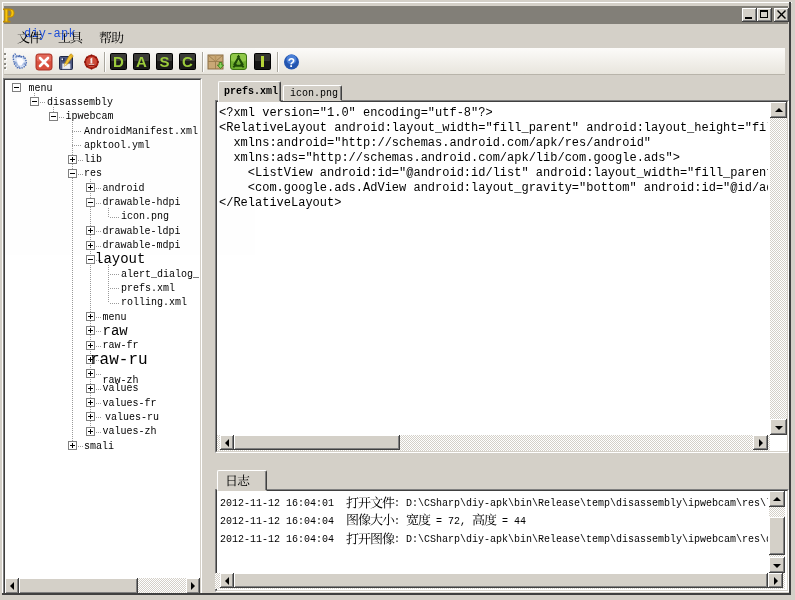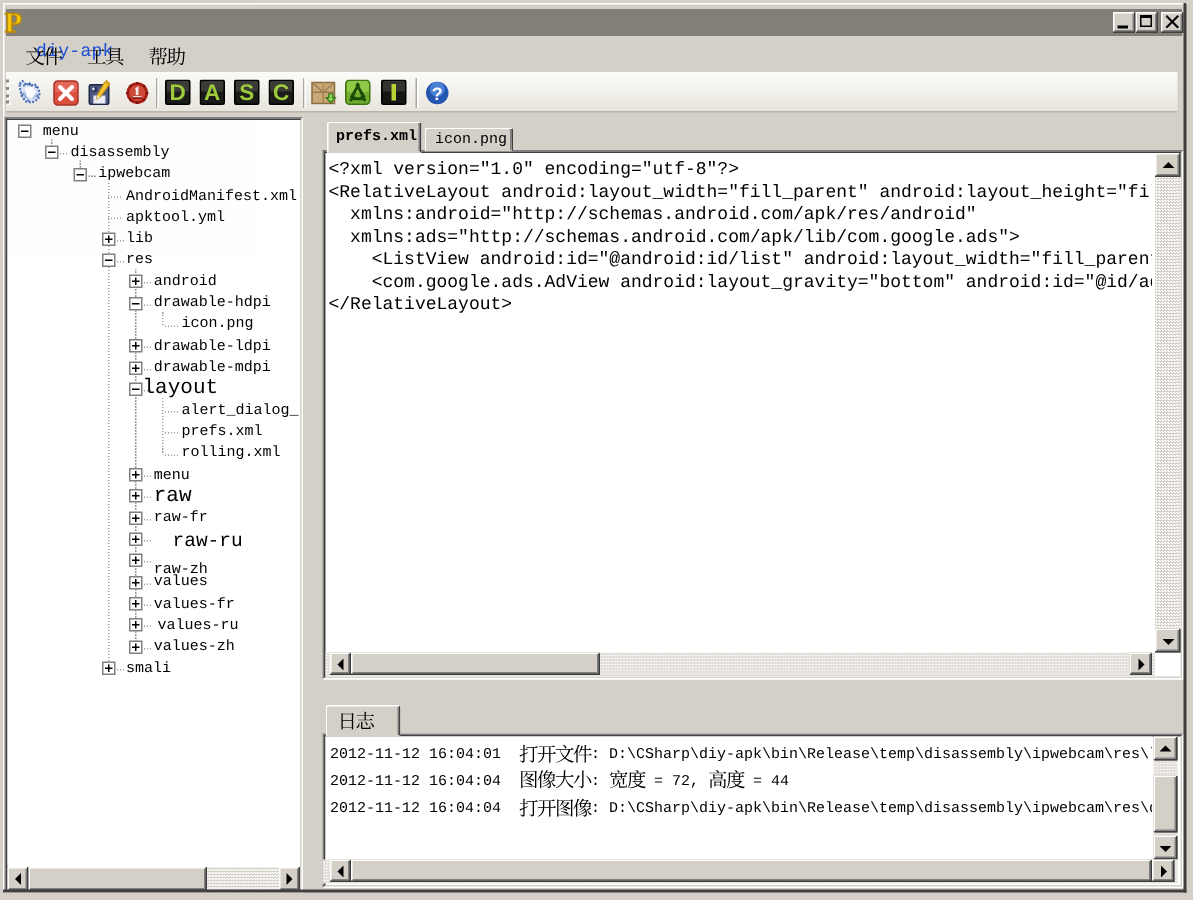--- a/index.html
+++ b/index.html
@@ -256,21 +256,21 @@
       <div class="tb p" style="left:86px;top:312px"></div>
       <div class="a mono" style="left:102.5px;top:311.6px;font-size:10px;line-height:11px;color:#000">menu</div>
       <div class="a dotH" style="left:96px;top:331px;width:5px;height:1px"></div>
       <div class="tb p" style="left:86px;top:326px"></div>
       <div class="a mono" style="left:102.5px;top:325.9px;font-size:14px;line-height:11px;color:#000">raw</div>
       <div class="a dotH" style="left:96px;top:346px;width:5px;height:1px"></div>
       <div class="tb p" style="left:86px;top:341px"></div>
       <div class="a mono" style="left:102.5px;top:340.3px;font-size:10px;line-height:11px;color:#000">raw-fr</div>
       <div class="a dotH" style="left:96px;top:360px;width:5px;height:1px"></div>
       <div class="tb p" style="left:86px;top:355px"></div>
-      <div class="a mono" style="left:115px;top:354.6px;font-size:13px;line-height:11px;color:#000">raw-ru</div>
+      <div class="a mono" style="left:90px;top:354.6px;font-size:16px;line-height:11px;color:#000">raw-ru</div>
       <div class="a dotH" style="left:96px;top:374px;width:5px;height:1px"></div>
       <div class="tb p" style="left:86px;top:369px"></div>
       <div class="a mono" style="left:102.5px;top:375px;font-size:10px;line-height:11px;color:#000">raw-zh</div>
       <div class="a dotH" style="left:96px;top:389px;width:5px;height:1px"></div>
       <div class="tb p" style="left:86px;top:384px"></div>
       <div class="a mono" style="left:102.5px;top:383.2px;font-size:10px;line-height:11px;color:#000">values</div>
       <div class="a dotH" style="left:96px;top:403px;width:5px;height:1px"></div>
       <div class="tb p" style="left:86px;top:398px"></div>
       <div class="a mono" style="left:102.5px;top:397.5px;font-size:10px;line-height:11px;color:#000">values-fr</div>
       <div class="a dotH" style="left:96px;top:417px;width:5px;height:1px"></div>

